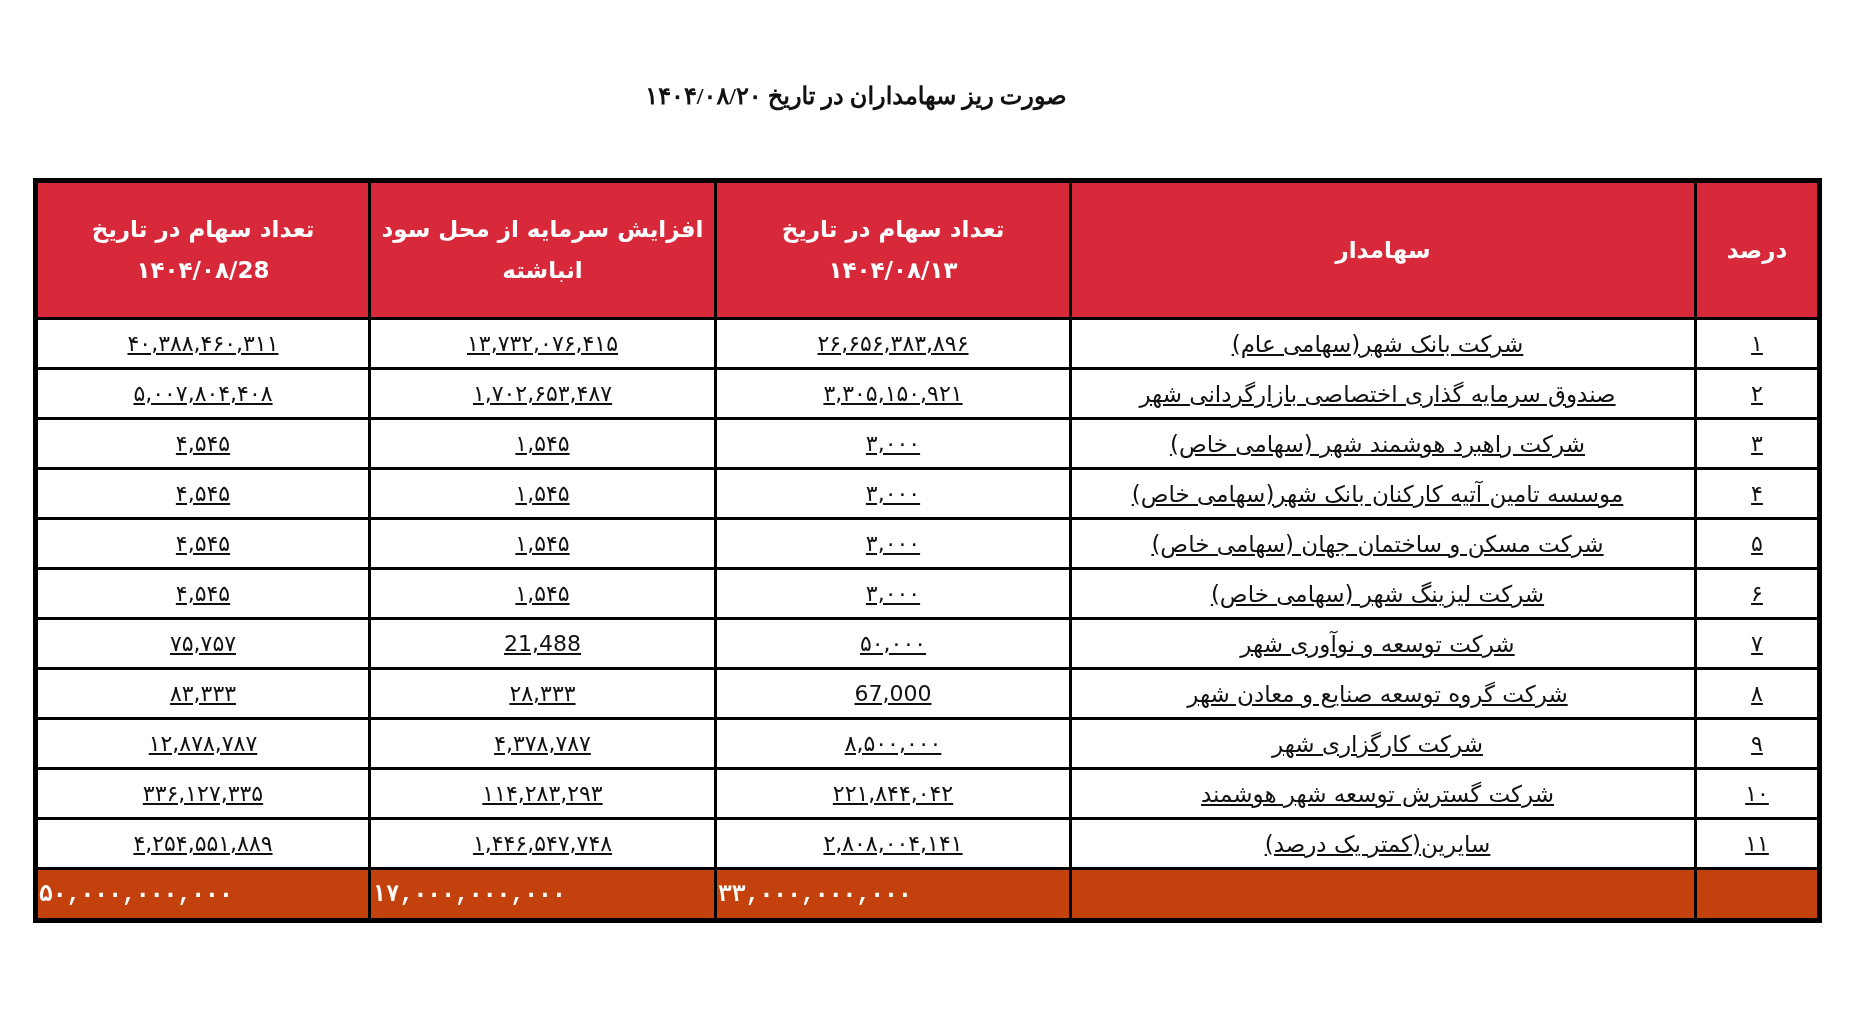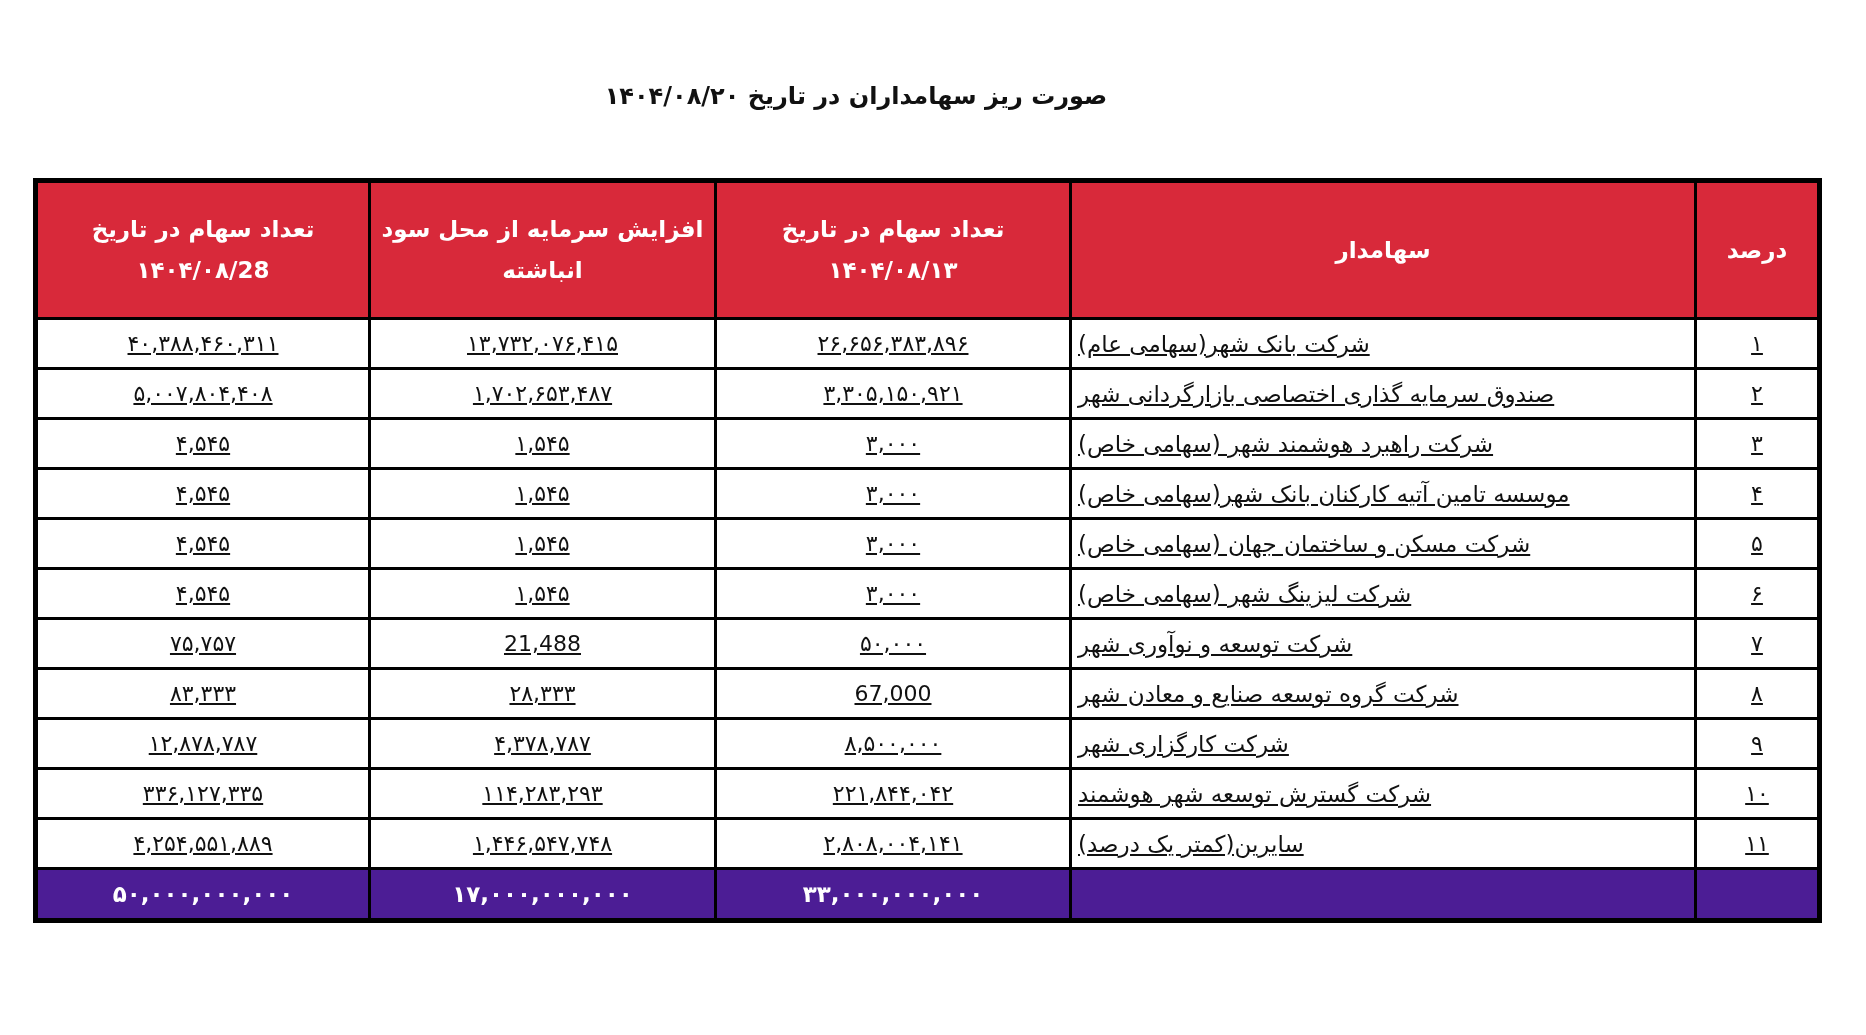--- a/index.html
+++ b/index.html
@@ -18,20 +18,21 @@
   .doc-title {
     position: absolute;
     top: 82px;
     left: 556px;
     width: 600px;
     text-align: center;
     font-size: 24px;
     font-weight: 600;
     color: #111111;
     direction: rtl;
+    font-family: Liberation Serif, serif;
   }
   table.sh-table {
     position: absolute;
     top: 178px;
     right: 44px;
     width: 1784px;
     border-collapse: collapse;
     table-layout: fixed;
     direction: rtl;
     border: 5px solid #000000;
@@ -60,32 +61,33 @@
     height: 47px;
     font-size: 22px;
     color: #111111;
     text-align: center;
     vertical-align: middle;
     background: #ffffff;
     padding: 0 6px;
     text-decoration: underline;
   }
   tbody td.name-cell {
-    text-align: left;
+    text-align: center;
     padding-right: 17px;
     font-size: 23px;
   }
   tfoot td {
-    background: #4c1d95;
+    background: #c2410c;
     color: #ffffff;
     height: 46px;
     font-size: 23px;
     font-weight: 700;
-    text-align: center;
+    text-align: left;
     vertical-align: middle;
+    font-family: Liberation Mono, monospace;
   }
 </style>
 </head>
 <body>
 
 <div class="page">
 
   <div class="doc-title">صورت ریز سهامداران در تاریخ ۱۴۰۴/۰۸/۲۰</div>
 
   <table class="sh-table">

